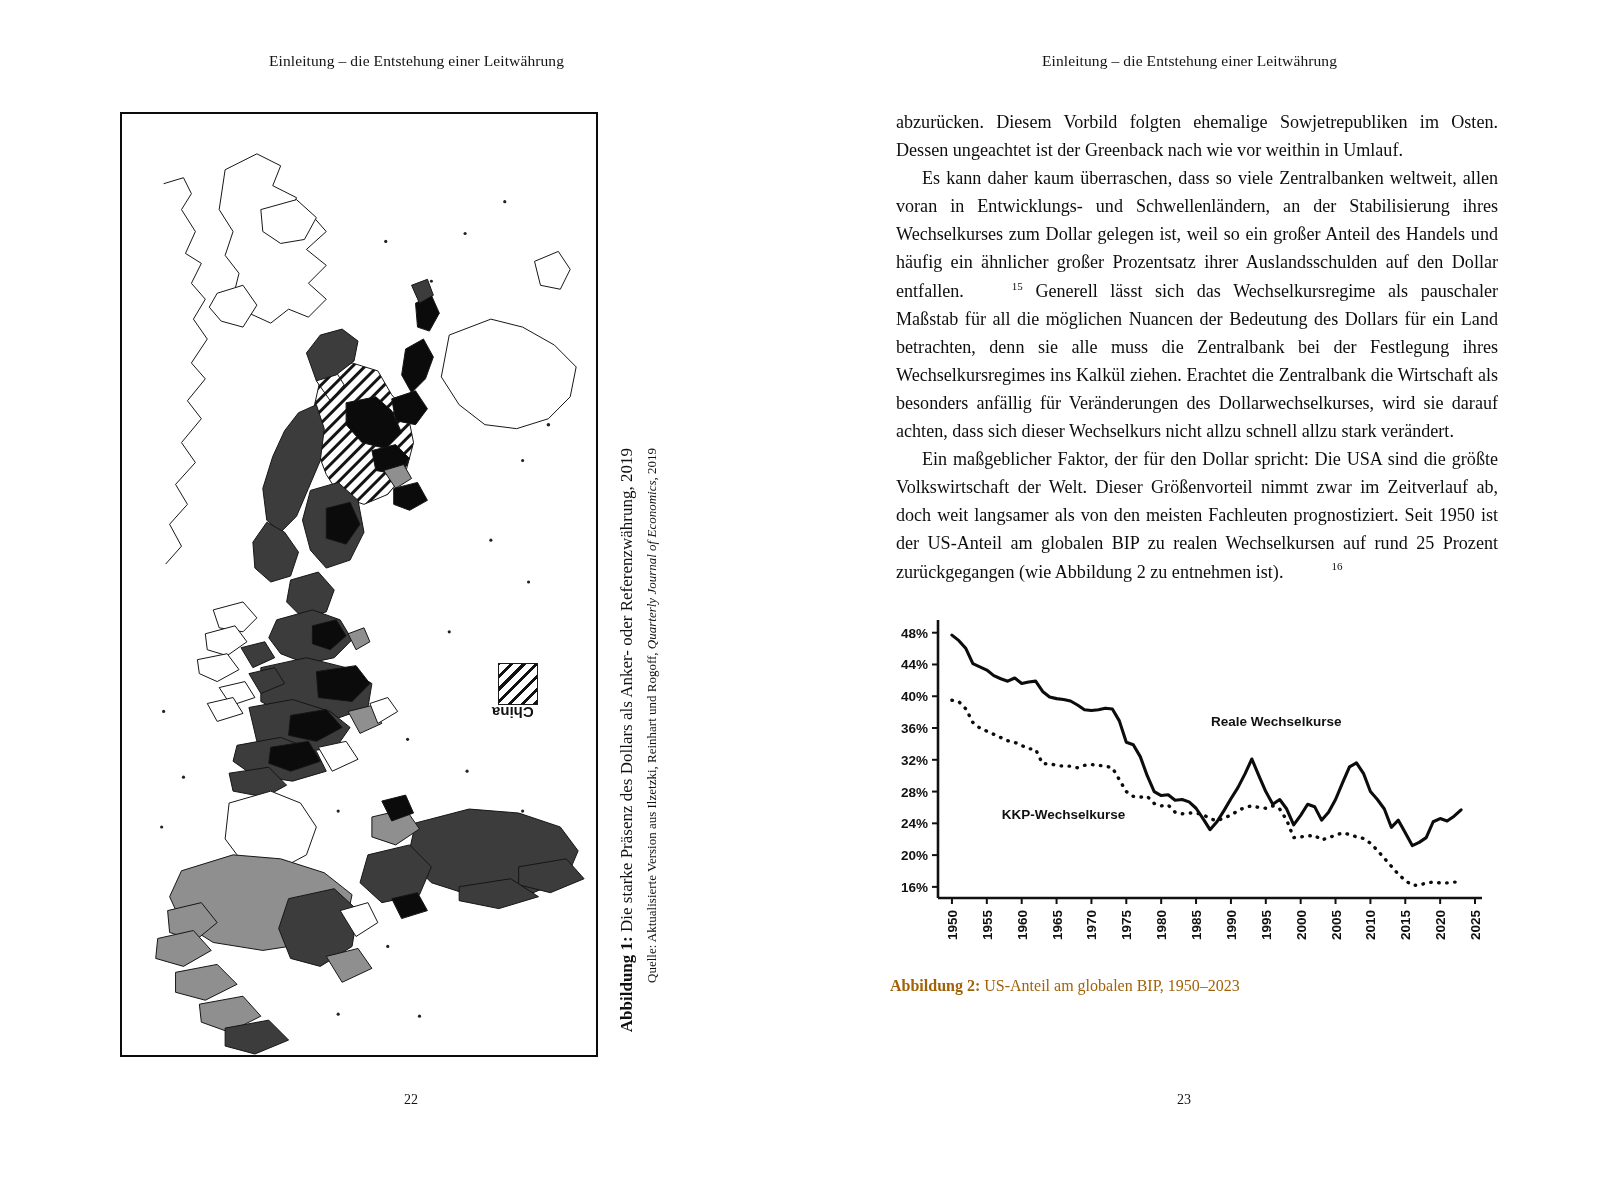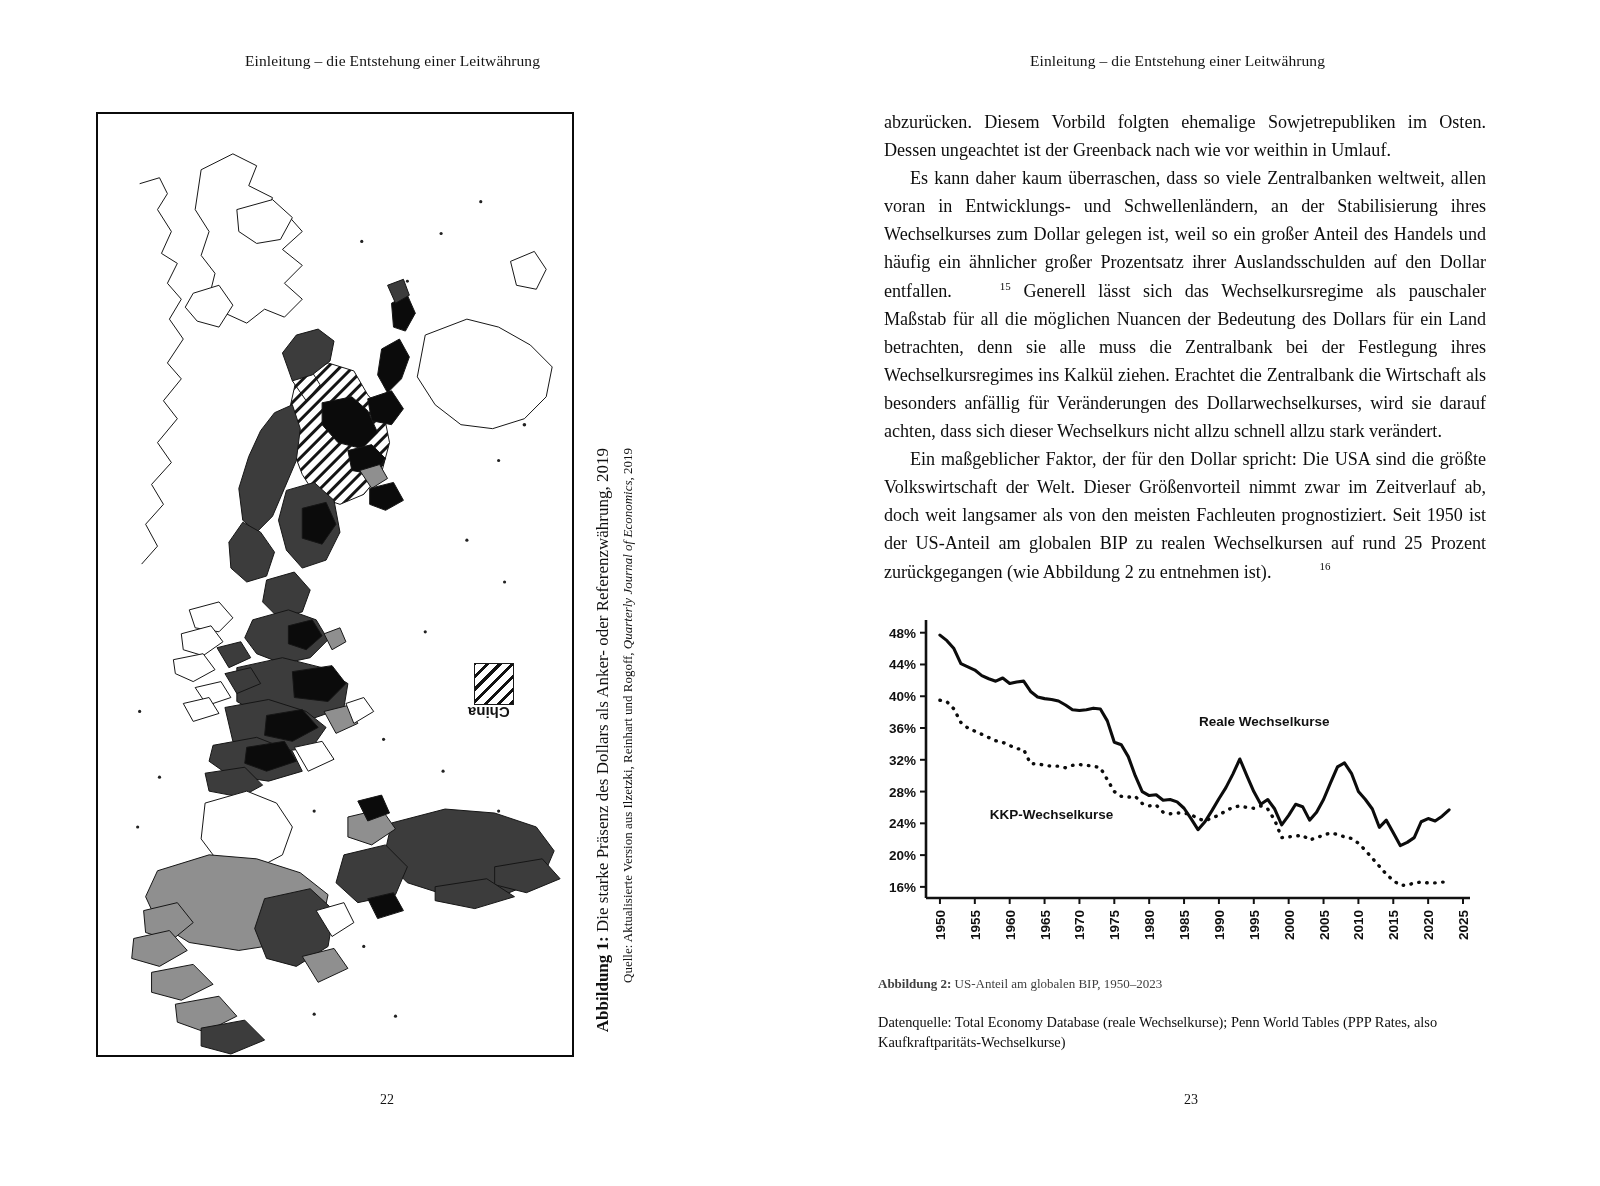--- a/index.html
+++ b/index.html
@@ -4,41 +4,41 @@
 <style>
   html,body{margin:0;padding:0;}
   body{
     width:1600px;height:1186px;
     background:#ffffff;
     font-family:"Liberation Serif", serif;
     color:#111;
     overflow:hidden;
     position:relative;
   }
-  .spread{position:absolute;inset:0;display:flex;}
+  .spread{position:absolute;inset:0;display:flex;padding-left:24px;}
   .page{position:relative;height:1186px;}
   .page-left{width:800px;}
   .page-right{width:800px;}
 
   .running-head{
     position:absolute;top:52px;
     font-family:"Liberation Serif", serif;
     font-size:15.5px;letter-spacing:.1px;
     white-space:nowrap;color:#131313;
   }
   .rh-left{left:245px;}
   .rh-right{left:230px;}
 
   .folio{
     position:absolute;bottom:78px;
     font-family:"Liberation Serif", serif;
     font-size:14px;color:#131313;
   }
   .folio-left{left:380px;}
-  .folio-right{left:365px;margin-left:19px;}
+  .folio-right{left:365px;}
 
   
   .figure-wrap{
     position:absolute;left:96px;top:112px;
     width:478px;height:945px;
   }
   .map-frame{
     position:absolute;inset:0;
     border:2.5px solid #0b0b0b;
     background:#fff;overflow:hidden;
@@ -100,21 +100,21 @@
   .body-col p{margin:0;}
   .body-col p.indent{text-indent:26px;}
   .body-col sup{font-size:11px;vertical-align:super;line-height:0;margin-left:48px;}
 
   
   .chart-block{position:absolute;left:78px;top:612px;width:600px;}
   .chart-svg{display:block;}
   .fig2-caption{
     position:absolute;left:78px;top:976px;width:606px;
     font-family:"Liberation Serif", serif;
-    font-size:13px;line-height:1.3;color:#404040;
+    font-size:16px;line-height:1.3;color:#a16207;
   }
   .fig2-caption b{font-weight:700;}
   .fig2-source{
     position:absolute;left:78px;top:1012px;width:600px;
     font-family:"Liberation Serif", serif;
     font-size:14.4px;line-height:1.42;color:#0e0e0e;
   }
 </style>
 </head>
 <body>
@@ -330,17 +330,16 @@
           <path d="M61.95 88.22 L68.92 89.81 L75.90 96.96 L82.87 110.46 L89.85 116.02 L96.82 119.20 L103.79 122.38 L110.77 125.55 L117.74 128.73 L124.72 130.32 L131.69 133.50 L138.67 136.67 L145.64 137.47 L152.62 151.77 L159.59 151.77 L166.56 153.35 L173.54 154.15 L180.51 154.15 L187.49 155.74 L194.46 153.35 L201.44 152.56 L208.41 153.35 L215.38 154.15 L222.36 155.74 L229.33 167.65 L236.31 179.57 L243.28 184.33 L250.26 185.13 L257.23 184.33 L264.21 191.48 L271.18 193.86 L278.15 193.07 L285.13 200.22 L292.10 201.81 L299.08 201.01 L306.05 201.01 L313.03 202.60 L320.00 206.57 L326.97 208.95 L333.95 205.78 L340.92 203.39 L347.90 198.63 L354.87 195.45 L361.85 193.86 L368.82 195.45 L375.79 196.25 L382.77 193.86 L389.74 197.04 L396.72 208.16 L403.69 225.63 L410.67 224.84 L417.64 224.05 L424.62 223.25 L431.59 228.02 L438.56 225.63 L445.54 223.25 L452.51 220.87 L459.49 222.46 L466.46 224.84 L473.44 226.43 L480.41 231.19 L487.38 238.34 L494.36 246.29 L501.33 254.23 L508.31 262.17 L515.28 268.53 L522.26 273.29 L529.23 273.29 L536.21 270.91 L543.18 270.11 L550.15 270.91 L557.13 270.91 L564.10 270.11 L571.08 270.11" fill="none" stroke="#0c0c0c" stroke-width="3.4" stroke-linejoin="round" stroke-linecap="round" stroke-dasharray="0.5 7.5"></path>
           <text x="386.2564102564103" y="114.4342857142857" text-anchor="middle" font-family="&quot;Liberation Sans&quot;, sans-serif" font-size="13.5" font-weight="700" fill="#111">Reale Wechselkurse</text>
           <text x="173.53846153846155" y="206.57142857142858" text-anchor="middle" font-family="&quot;Liberation Sans&quot;, sans-serif" font-size="13.5" font-weight="700" fill="#111">KKP-Wechselkurse</text>
         </svg>
     </div>
 
     <div class="fig2-caption">
       <b>Abbildung 2:</b><span> US-Anteil am globalen BIP, 1950–2023</span>
     </div>
 
-    <div class="fig2-source">Datenquelle: Total Economy Database (reale Wechselkurse); Penn World Tables (PPP Rates, also Kaufkraftparitäts-Wechselkurse)</div>
 
     <div class="folio folio-right">23</div>
   </div>
 </div>
 
 </body></html>

